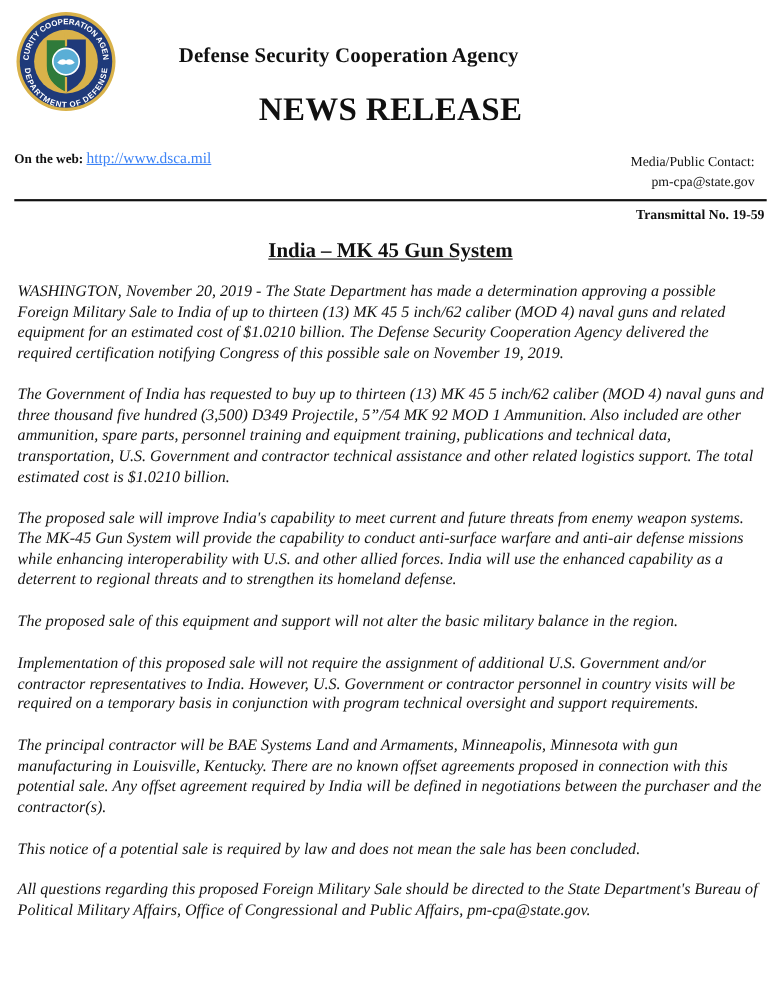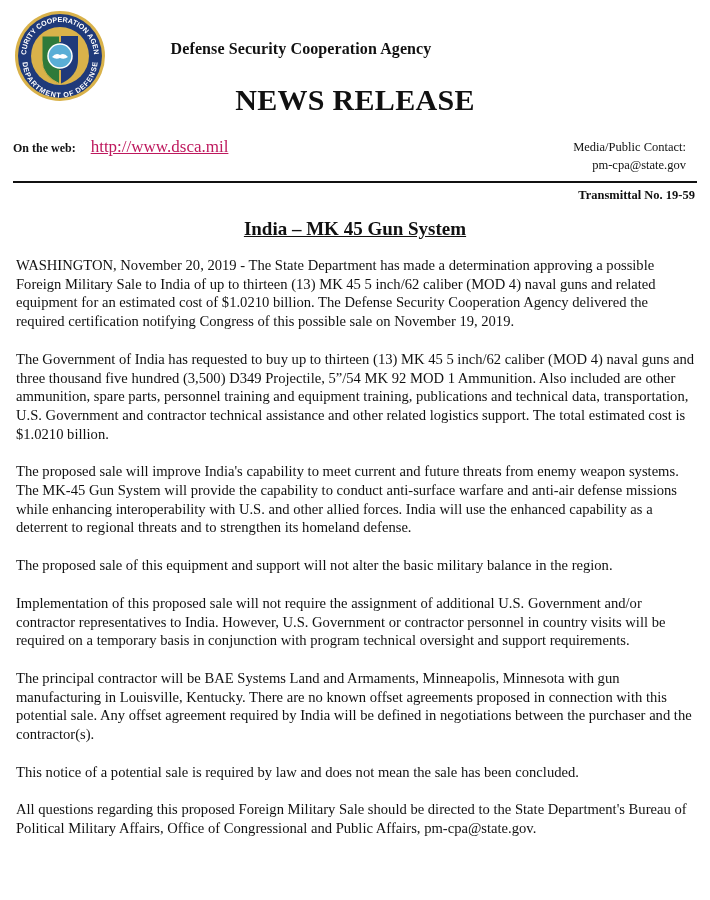--- a/index.html
+++ b/index.html
@@ -5,53 +5,53 @@
   html, body { margin: 0; padding: 0; background: #ffffff; }
   body {
     width: 710px; height: 900px; position: relative; overflow: hidden;
     font-family: "Liberation Serif", "DejaVu Serif", serif;
     color: #111111;
   }
   .seal {
     position: absolute; left: 14px; top: 10px; width: 92px; height: 92px;
   }
   .agency {
-    position: absolute; left: 0; width: 602px; top: 40px; text-align: center;
-    font-weight: bold; font-size: 16px; letter-spacing: 0.1px;
+    position: absolute; left: 16px; width: 602px; top: 40px; text-align: center;
+    font-weight: bold; font-size: 19px; letter-spacing: 0.1px;
   }
   .title {
     position: absolute; left: 0; width: 710px; top: 55px; text-align: center;
     font-weight: bold; font-size: 30px; letter-spacing: 0.3px; margin-top: 28px;
   }
   .web {
     position: absolute; left: 13px; top: 137px; font-size: 12px; font-weight: bold;
   }
   .web a {
-    font-weight: normal; font-size: 17px; color: #be185d; text-decoration: underline;
-    margin-left: 12px;
+    font-weight: normal; font-size: 14px; color: #3b82f6; text-decoration: underline;
+    margin-left: 0;
   }
   .contact {
     position: absolute; right: 24px; top: 138px; text-align: right; font-weight: normal;
     font-size: 12.5px; line-height: 18px;
   }
   .rule {
     position: absolute; left: 13px; width: 684px; top: 181px; height: 2px; background: #111;
   }
   .transmittal {
     position: absolute; right: 15px; top: 188px; font-size: 12.5px; font-weight: bold;
   }
   .headline {
     position: absolute; left: 0; width: 710px; top: 218px; text-align: center;
     font-weight: bold; font-size: 19px; text-decoration: underline;
   }
   .body {
     position: absolute; left: 16px; width: 680px; top: 256px;
     font-size: 14.6px; line-height: 18.7px;
   }
-  .body p { margin: 0 0 19px 0; }
+  .body p { margin: 0 0 19px 0; font-style: italic; }
 </style>
 </head>
 <body>
 
 <div class="seal">
   <svg width="92" height="92" viewBox="0 0 92 92">
     <circle cx="46" cy="46" r="45" fill="#d9b24a"></circle>
     <circle cx="46" cy="46" r="42" fill="#1f3a7a"></circle>
     <circle cx="46" cy="46" r="29" fill="#d9b24a"></circle>
     <path d="M28 26 H64 V50 Q64 66 46 74 Q28 66 28 50 Z" fill="#2f7a3a" stroke="#d9b24a" stroke-width="1"></path>

